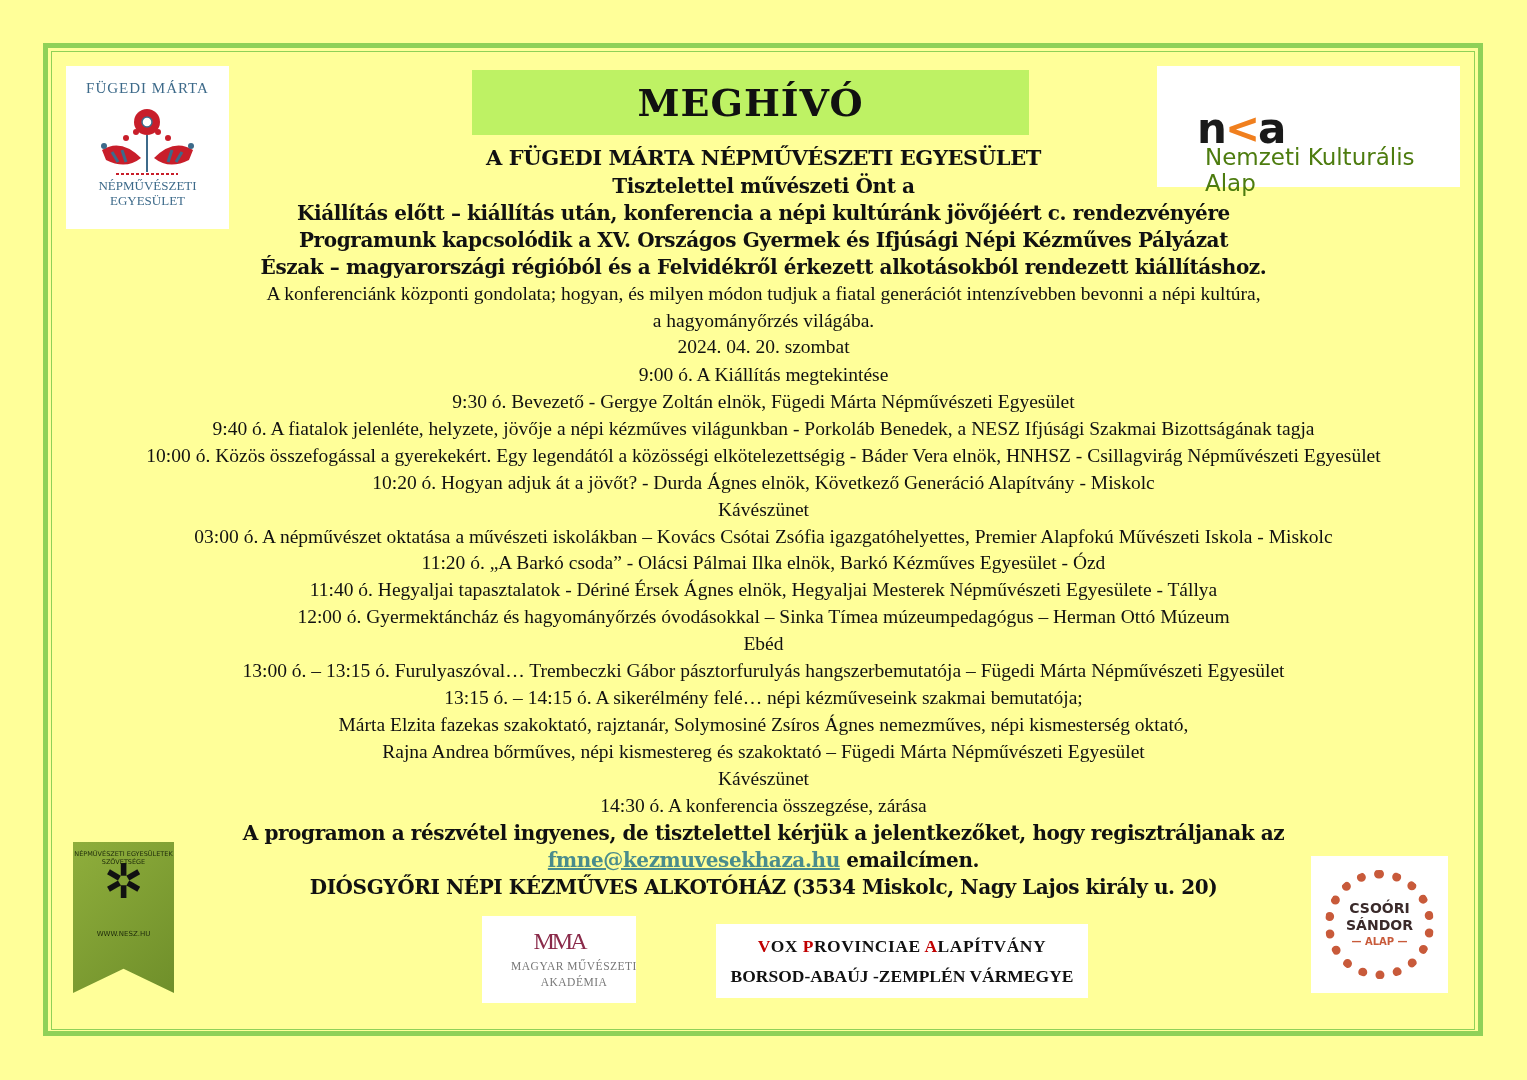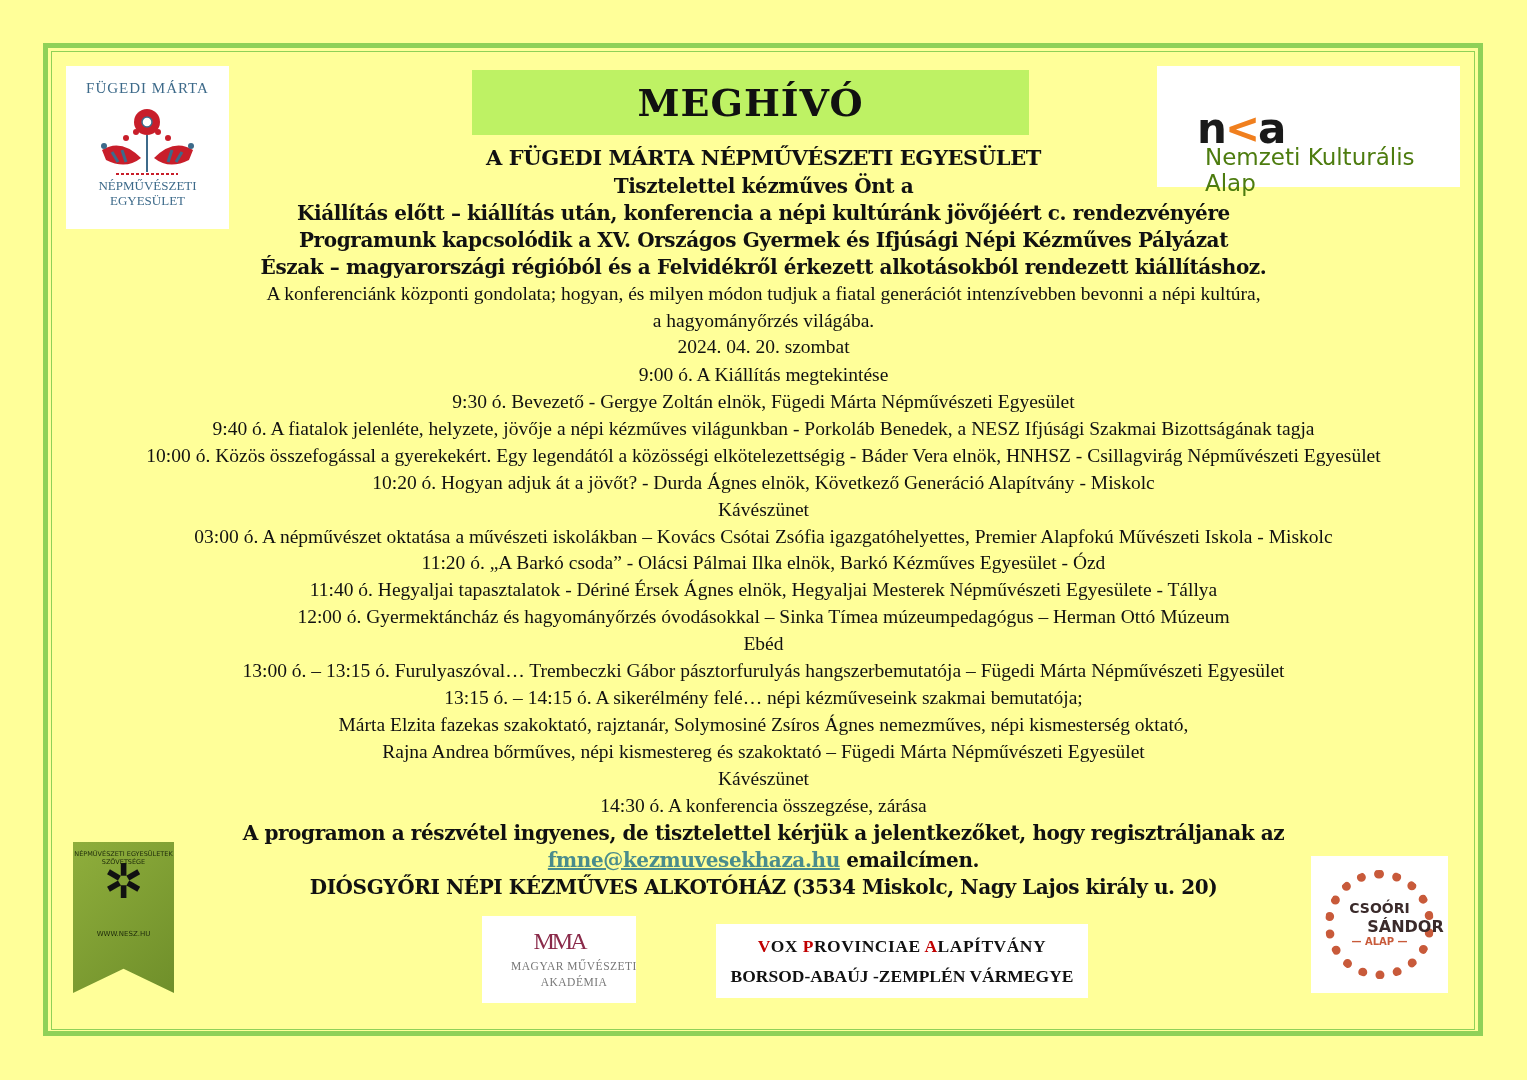--- a/index.html
+++ b/index.html
@@ -62,21 +62,21 @@
 <div class="title-box">
   <span class="title">MEGHÍVÓ</span>
 </div>
 
 <div class="logo logo-nka">
   <div class="nka-mark"><span>n</span><span class="nka-k">&lt;</span><span>a</span></div>
   <div class="nka-label">Nemzeti Kulturális Alap</div>
 </div>
 
 <div class="center bold" style="top:145px;font-size:21px;">A FÜGEDI MÁRTA NÉPMŰVÉSZETI EGYESÜLET</div>
-<div class="center bold" style="top:174px;">Tisztelettel kézműves Önt a</div>
+<div class="center bold" style="top:174px;">Tisztelettel művészeti Önt a</div>
 <div class="center bold" style="top:201px;">Kiállítás előtt – kiállítás után, konferencia a népi kultúránk jövőjéért c. rendezvényére</div>
 <div class="center bold" style="top:228px;">Programunk kapcsolódik a XV. Országos Gyermek és Ifjúsági Népi Kézműves Pályázat</div>
 <div class="center bold" style="top:255px;">Észak – magyarországi régióból és a Felvidékről érkezett alkotásokból rendezett kiállításhoz.</div>
 
 <div class="center normal" style="top:283px;">A konferenciánk központi gondolata; hogyan, és milyen módon tudjuk a fiatal generációt intenzívebben bevonni a népi kultúra,</div>
 <div class="center normal" style="top:310px;">a hagyományőrzés világába.</div>
 <div class="center normal" style="top:336px;">2024. 04. 20. szombat</div>
 
 <div class="center normal" style="top:364px;">9:00 ó. A Kiállítás megtekintése</div>
 <div class="center normal" style="top:391px;">9:30 ó. Bevezető - Gergye Zoltán elnök, Fügedi Márta Népművészeti Egyesület</div>
@@ -114,15 +114,15 @@
 </div>
 
 <div class="logo logo-vox">
   <div class="vox-line" style="top:42px;">BORSOD-ABAÚJ -ZEMPLÉN VÁRMEGYE</div>
   <div class="vox-line" style="top:12px;letter-spacing:0.5px;"><span class="red">V</span><span>OX </span> <span class="red">P</span><span>ROVINCIAE </span> <span class="red">A</span><span>LAPÍTVÁNY</span></div>
 </div>
 
 <div class="logo logo-csoori">
   <div class="csoori-ring"></div>
   <div class="csoori-text" style="top:44px;font-size:14px;">CSOÓRI</div>
-  <div class="csoori-text" style="top:61px;font-size:16px;padding-left:26px;">SÁNDOR</div>
+  <div class="csoori-text" style="top:61px;font-size:14px;">SÁNDOR</div>
   <div class="csoori-text" style="top:80px;font-size:10px;color:#c85a3a;">— ALAP —</div>
 </div>
 
 </body></html>

